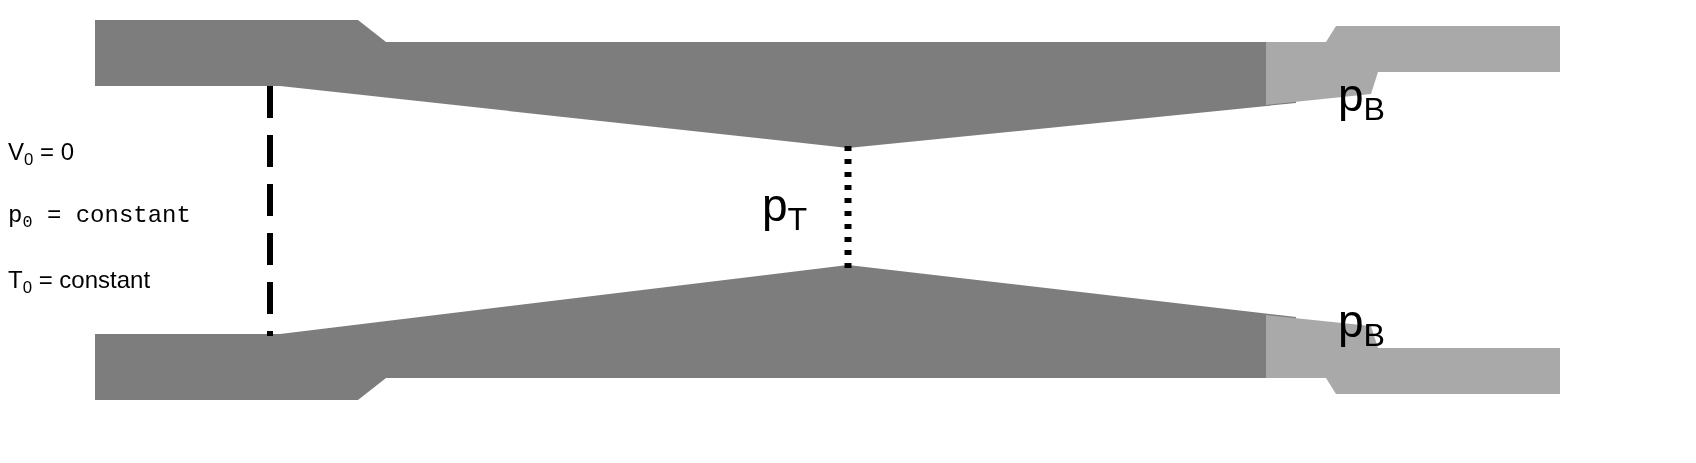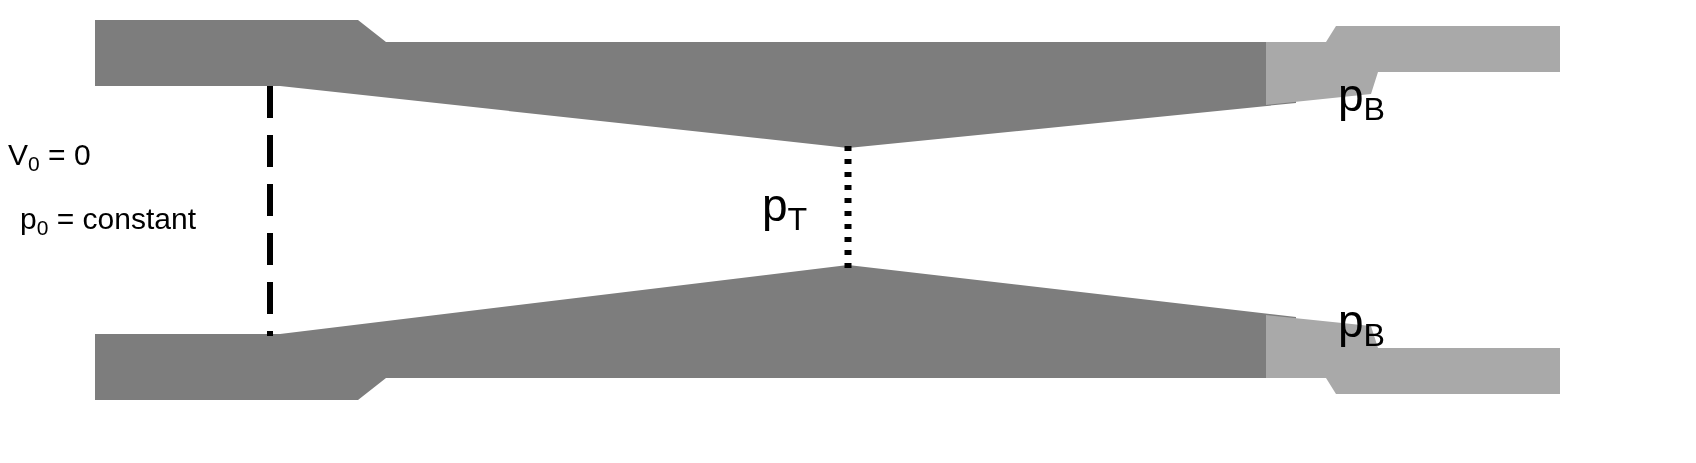--- a/index.html
+++ b/index.html
@@ -22,21 +22,21 @@
     width: 1696px;
     height: 463px;
   }
   .label {
     position: absolute;
     color: #000000;
     white-space: nowrap;
     line-height: 1;
   }
   .inlet-label {
-    font-size: 30px;
+    font-size: 24px;
     text-align: right;
   }
   .pressure-label {
     font-size: 46px;
   }
   .label sub {
     font-size: 0.70em;
     vertical-align: baseline;
     position: relative;
     top: 0.28em;
@@ -59,24 +59,27 @@
 
     <line x1="270" y1="86" x2="270" y2="336" stroke-width="6" stroke-dasharray="32 17" stroke="#000000"></line>
 
     <line x1="848" y1="146" x2="848" y2="270" stroke-width="7" stroke-dasharray="5 8" stroke="#000000"></line>
   </svg>
 
   <div class="label inlet-label" style="left:8px; top:140px;">
     <span>V</span><sub>0</sub><span> = 0</span>
   </div>
 
-  <div class="label inlet-label" style="left:20px; top:204px;">
+  <div class="label inlet-label" style="left:8px; top:204px;font-family:Liberation Mono, monospace;">
     <span>p</span><sub>0</sub><span> = constant</span>
   </div>
 
+  <div class="label inlet-label" style="left:8px; top:268px;">
+    <span>T</span><sub>0</sub><span> = constant</span>
+  </div>
 
   <div class="label pressure-label" style="left:762px; top:182px;text-align:center;">
     <span>p</span><sub>T</sub>
   </div>
 
   <div class="label pressure-label" style="left:1338px; top:72px;">
     <span>p</span><sub>B</sub>
   </div>
 
   <div class="label pressure-label" style="left:1338px; top:298px;">

